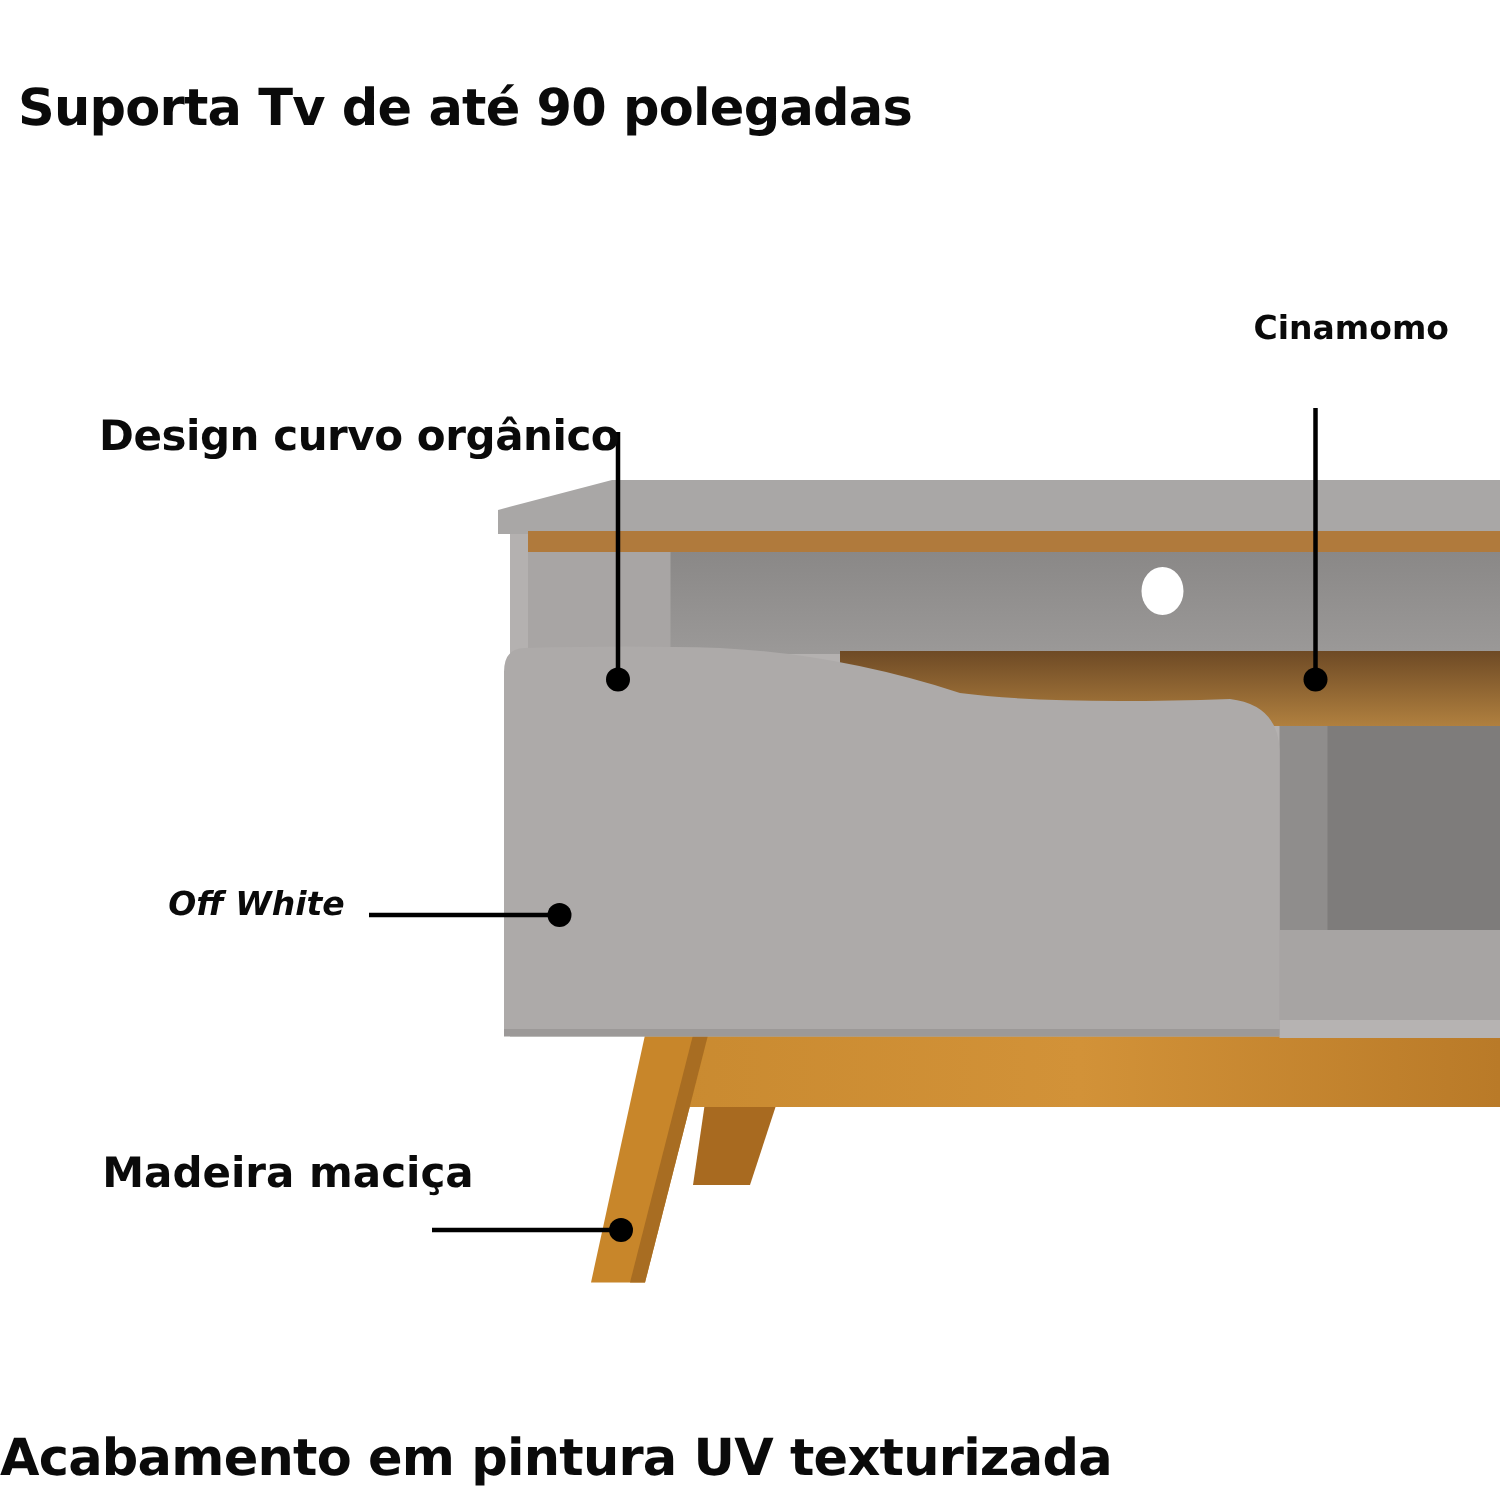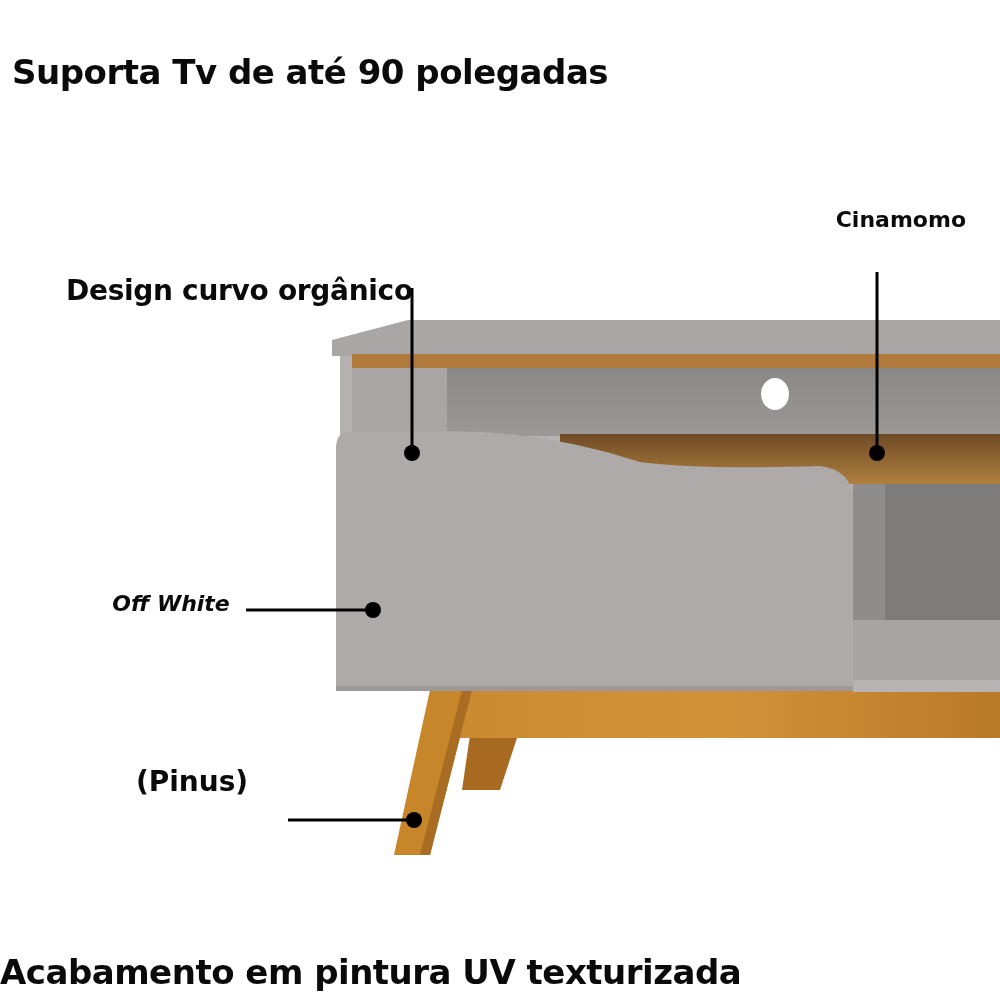--- a/index.html
+++ b/index.html
@@ -76,16 +76,16 @@
 
 <div class="txt lbl-cina">
   <div>Cinamomo</div>
 </div>
 
 <div class="txt lbl-off">
   <div>Off White</div>
 </div>
 
 <div class="txt lbl-mad">
-  <div>(Pinus)</div>
+  <div>Madeira maciça</div>
 </div>
 
 <div class="txt footer">Acabamento em pintura UV texturizada</div>
 
 </body></html>

